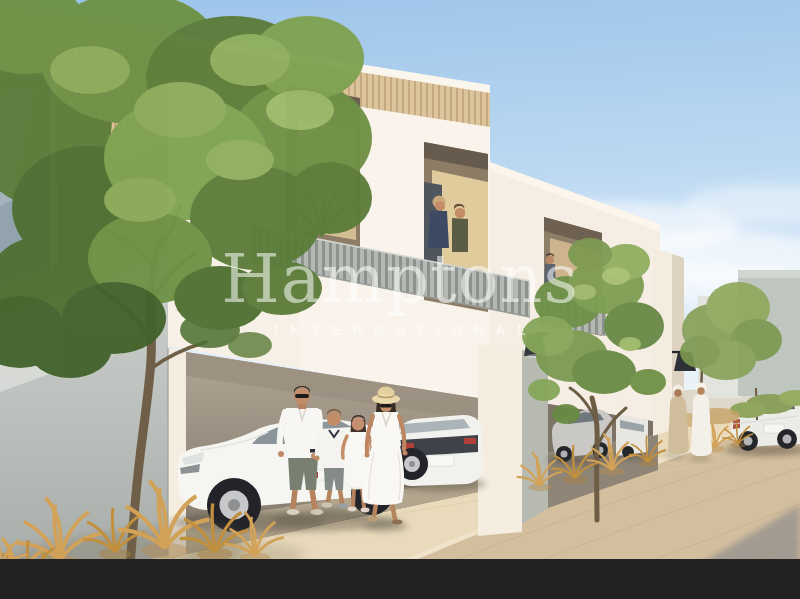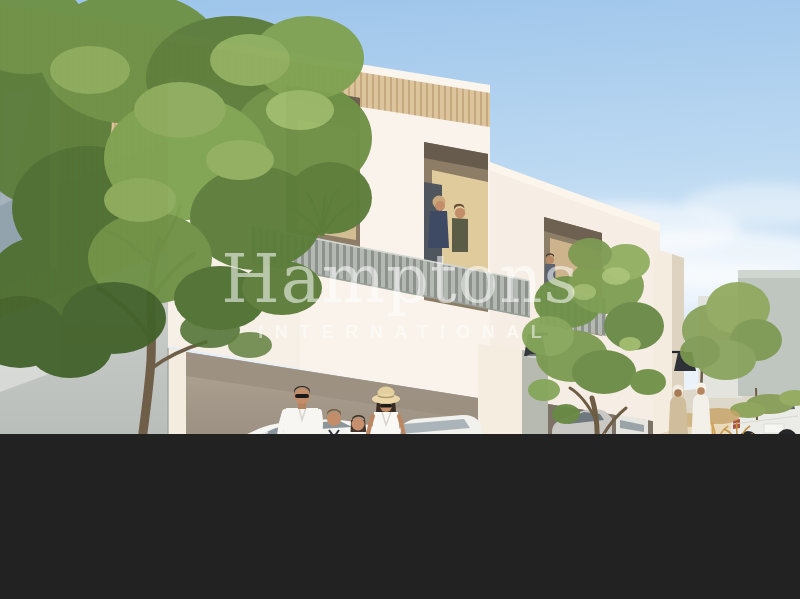--- a/index.html
+++ b/index.html
@@ -1,20 +1,20 @@
 <!DOCTYPE html>
 <html><head>
 <meta charset="utf-8">
 <style>
   html,body{margin:0;padding:0;background:#222;}
-  .stage{position:relative;width:800px;height:434px;overflow:hidden;font-family:"Liberation Sans",sans-serif;}
+  .stage{position:relative;width:800px;height:559px;overflow:hidden;font-family:"Liberation Sans",sans-serif;}
   .stage svg{position:absolute;left:0;top:0;display:block;}
   .wm{position:absolute;left:0;right:0;top:246px;text-align:center;pointer-events:none;z-index:5;}
   .wm1{font-family:"DejaVu Serif",serif;font-size:67px;line-height:1;color:rgba(255,255,255,0.55);letter-spacing:1px;}
-  .wm2{margin-top:9px;font-family:"Liberation Sans",sans-serif;font-size:18px;font-weight:700;
+  .wm2{margin-top:9px;font-family:"Liberation Sans",sans-serif;font-size:14px;font-weight:700;
        letter-spacing:11.5px;text-indent:11.5px;color:rgba(255,255,255,0.52);}
 </style>
 </head>
 <body>
 
 <div class="stage">
 <svg width="800" height="599" viewBox="0 0 800 599">
   <defs>
     <linearGradient id="skyGrad" x1="0" y1="0" x2="0.1" y2="1">
       <stop offset="0" stop-color="#9cc4ea"></stop>

